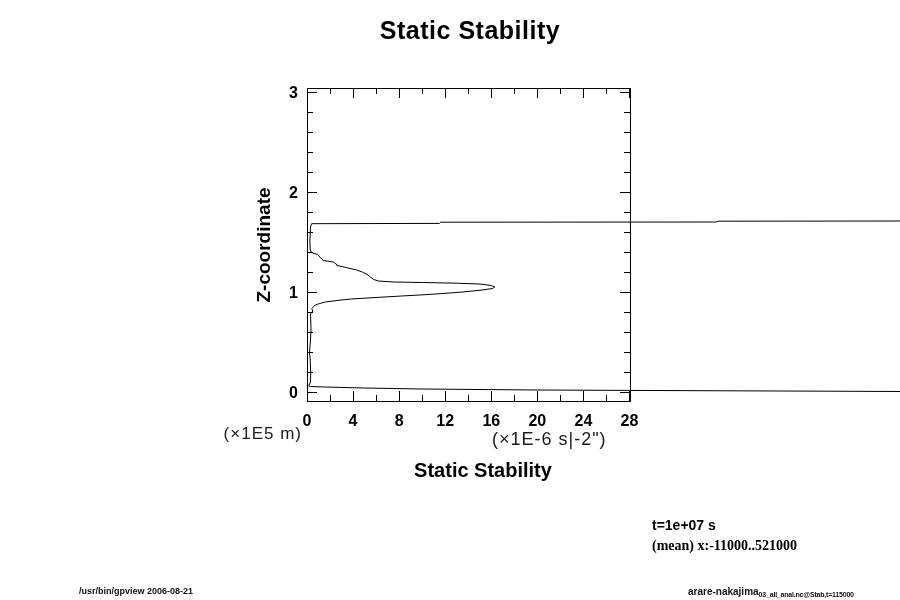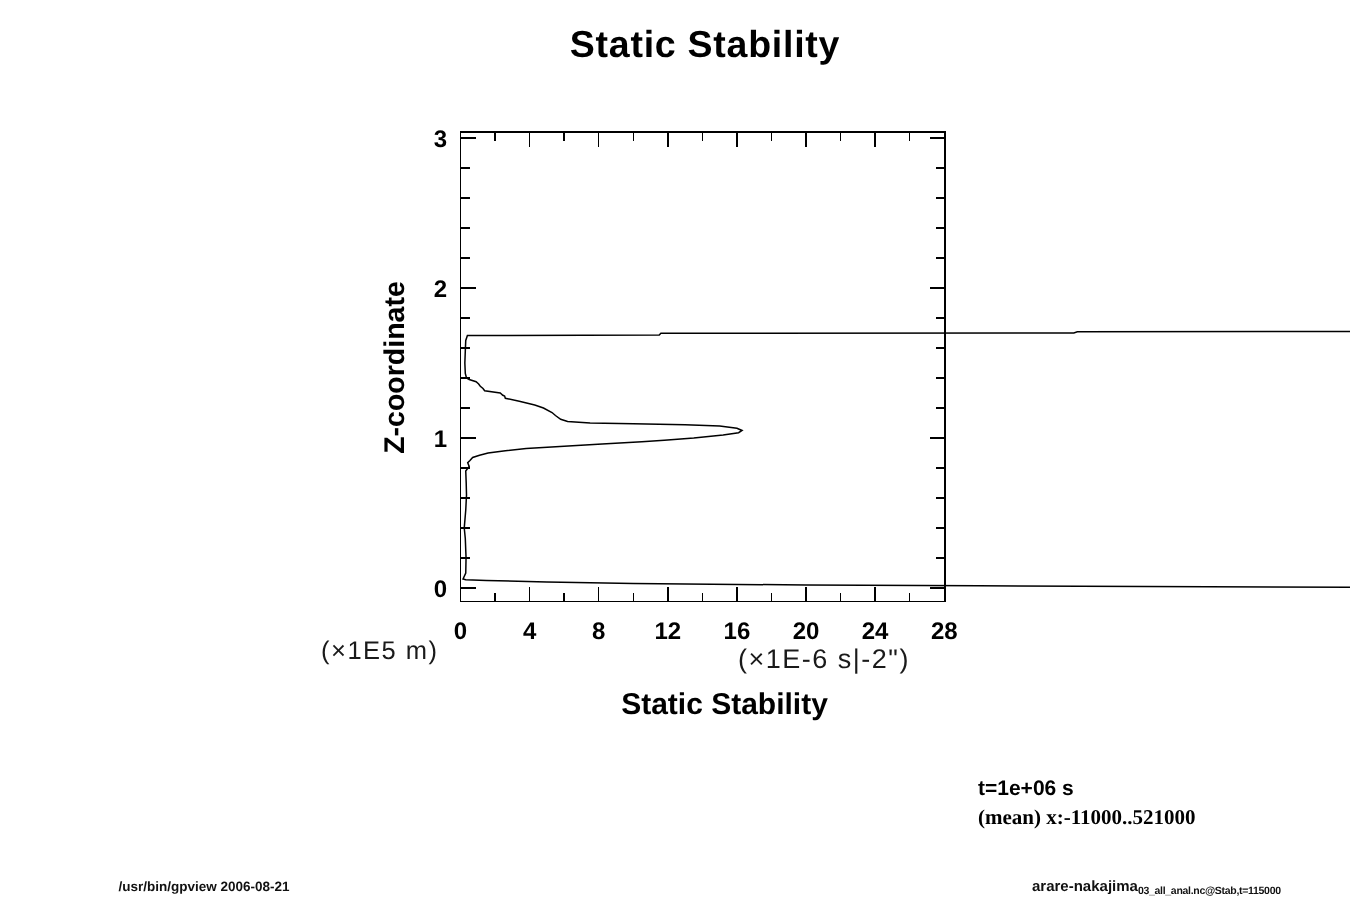--- a/index.html
+++ b/index.html
@@ -16,21 +16,21 @@
   .title-bottom{
     left:183px;top:459px;width:600px;text-align:center;
     font-size:20px;font-weight:bold;
   }
   .ylabel{
     left:264px;top:245px;white-space:nowrap;
     transform:translate(-50%,-50%) rotate(-90deg);
     font-size:19px;font-weight:bold;
   }
   .yunit{
-    left:214px;top:424px;width:88px;text-align:left;
+    left:214px;top:424px;width:88px;text-align:right;
     font-size:17px;font-weight:400;color:#1a1a1a;letter-spacing:1px;
     white-space:nowrap;
   }
   .xunit{
     left:492px;top:429px;
     font-size:18px;font-weight:400;color:#1a1a1a;letter-spacing:1px;
     white-space:nowrap;
   }
   .anno{
     left:652px;font-size:14px;font-weight:bold;white-space:nowrap;
@@ -129,17 +129,17 @@
   </svg>
 
 <div class="abs title-top">Static Stability</div>
 
 <div class="abs ylabel">Z-coordinate</div>
 <div class="abs yunit">(×1E5 m)</div>
 <div class="abs xunit">(×1E-6 s|-2")</div>
 
 <div class="abs title-bottom">Static Stability</div>
 
-<div class="abs anno anno1">t=1e+06 s</div>
+<div class="abs anno anno1">t=1e+07 s</div>
 <div class="abs anno anno2">(mean) x:-11000..521000</div>
 
 <div class="abs footer footer-left">/usr/bin/gpview 2006-08-21</div>
 <div class="abs footer footer-right"><span>arare-nakajima</span><span class="sub">03_all_anal.nc@Stab,t=115000</span></div>
 
 </body></html>

